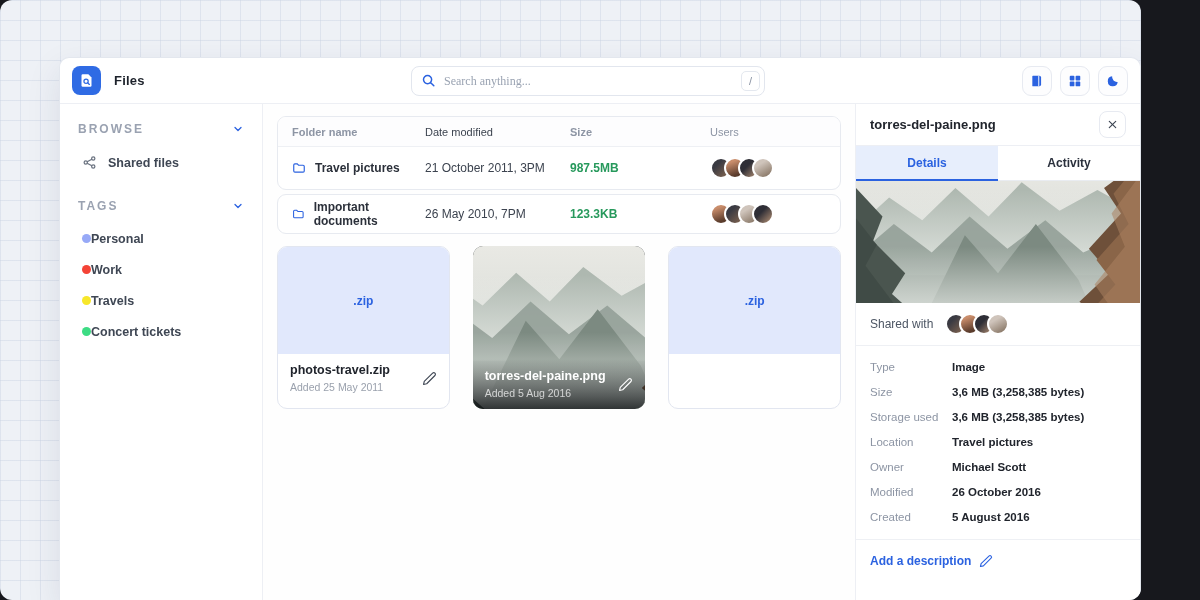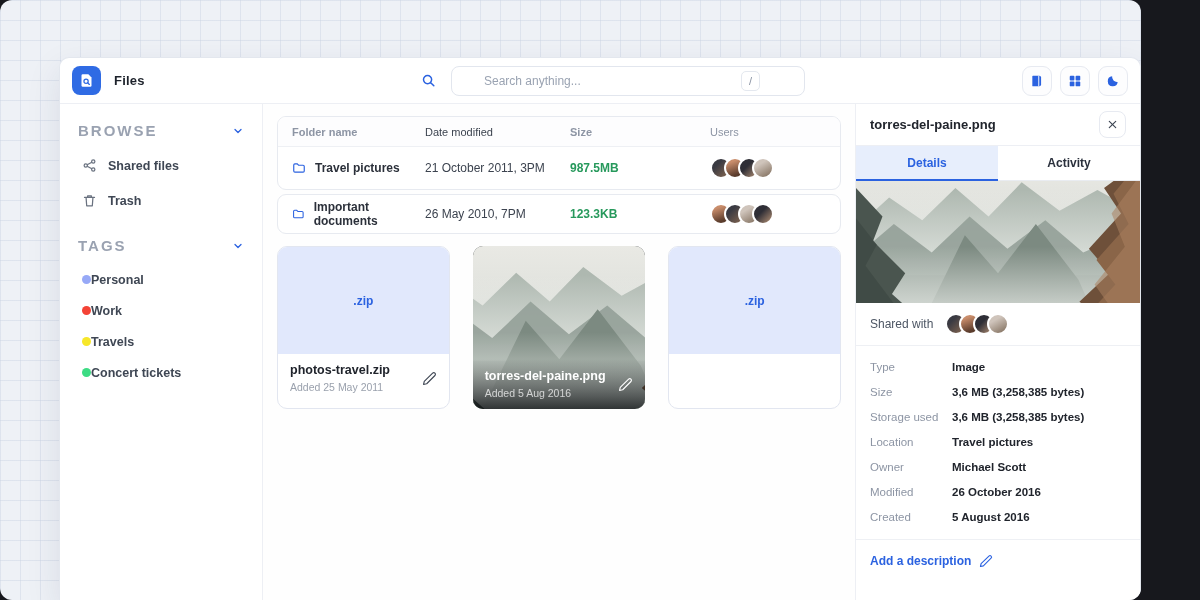--- a/index.html
+++ b/index.html
@@ -18,37 +18,37 @@
     border-radius:10px 10px 0 0; box-shadow:0 12px 34px rgba(30,40,80,.10);
     display:flex; flex-direction:column;
   }
   
   .topbar { position:relative; height:46px; border-bottom:1px solid #edeff4; display:flex; align-items:center; padding:0 12px; flex:0 0 auto; }
   .logo { width:29px; height:29px; border-radius:8px; background:#2f6be4; display:flex; align-items:center; justify-content:center; }
   .app-title { margin-left:13px; font-size:13px; font-weight:700; color:#1d222b; letter-spacing:.2px; }
   .search { position:absolute; left:351px; top:8px; width:354px; height:30px; }
   .search input {
     width:100%; height:100%; border:1px solid #e2e6ee; border-radius:8px; background:#fff;
-    padding:0 30px 0 32px; font-size:12px; color:#3a4250; outline:none; font-family:Liberation Sans, sans-serif;margin-left:40px;
+    padding:0 30px 0 32px; font-size:12px; color:#3a4250; outline:none; font-family:Liberation Serif, serif;
   }
   .search input::placeholder { color:#9aa3b2; }
   .search .mag { position:absolute; left:10px; top:7px; }
   .kbd { position:absolute; right:5px; top:5px; width:19px; height:20px; border:1px solid #e4e8ef; border-radius:5px;
          font-size:11px; color:#8a93a3; display:flex; align-items:center; justify-content:center; background:#fff; }
   .top-actions { margin-left:auto; display:flex; gap:8px; }
   .icon-btn { width:30px; height:30px; border:1px solid #e7eaf1; border-radius:9px; background:#fdfdfe;
               display:flex; align-items:center; justify-content:center; cursor:pointer; }
   
   .content { flex:1; display:flex; min-height:0; }
   .sidebar { width:203px; flex:0 0 auto; border-right:1px solid #edeff4; padding:16px 12px; }
   .main { flex:1; padding:12px 14px; background:#fefefe; min-width:0; }
   .panel { width:285px; flex:0 0 auto; border-left:1px solid #edeff4; display:flex; flex-direction:column; }
   
   .sec-head { display:flex; align-items:center; justify-content:space-between; padding:2px 6px 10px 6px; }
-  .sec-label { font-size:15px; font-weight:700; letter-spacing:2px; color:#9aa2b1; }
+  .sec-label { font-size:12px; font-weight:700; letter-spacing:2px; color:#9aa2b1; }
   .side-item { height:33px; display:flex; align-items:center; gap:11px; padding:0 10px; border-radius:9px;
                font-size:12.5px; font-weight:600; color:#3f4754; cursor:pointer; margin-bottom:2px; }
   .side-item.active { background:#e7edfc; color:#2b62e0; }
   .tag-item { height:31px; display:flex; align-items:center; padding:0 10px; font-size:12.5px; font-weight:600; color:#3f4754; cursor:pointer; }
   .dot { width:9px; height:9px; border-radius:50%; flex:0 0 auto; }
   .sec-gap { height:16px; }
   
   .tablecard { border:1px solid #e7eaf0; border-radius:9px; overflow:hidden; background:#fff; }
   .trow { display:flex; align-items:center; padding:0 14px; }
   .thead { height:30px; border-bottom:1px solid #eef0f4; background:#fdfdfe; }
@@ -190,26 +190,20 @@
         <div class="side-item">
           <svg width="15" height="15" viewBox="0 0 24 24">
             <circle cx="6" cy="12" r="2.6" fill="none" stroke="#6a7280" stroke-width="2"></circle>
             <circle cx="18" cy="5.5" r="2.6" fill="none" stroke="#6a7280" stroke-width="2"></circle>
             <circle cx="18" cy="18.5" r="2.6" fill="none" stroke="#6a7280" stroke-width="2"></circle>
             <line x1="8.3" y1="10.8" x2="15.7" y2="6.7" stroke="#6a7280" stroke-width="2"></line>
             <line x1="8.3" y1="13.2" x2="15.7" y2="17.3" stroke="#6a7280" stroke-width="2"></line>
           </svg>
           <span>Shared files</span>
         </div>
-        <div class="side-item">
-          <svg width="15" height="15" viewBox="0 0 24 24">
-            <path d="M4 7h16M9 7V4.5h6V7M6.5 7l1 13.5h9l1-13.5" fill="none" stroke="#6a7280" stroke-width="2" stroke-linecap="round" stroke-linejoin="round"></path>
-          </svg>
-          <span>Trash</span>
-        </div>
 
         <div class="sec-gap"></div>
         <div class="sec-head">
           <span class="sec-label">TAGS</span>
           <svg width="12" height="12" viewBox="0 0 24 24">
             <polyline points="6,9 12,15 18,9" fill="none" stroke="#2b62e0" stroke-width="2.6" stroke-linecap="round" stroke-linejoin="round"></polyline>
           </svg>
         </div>
 
         <div class="tag-item">

